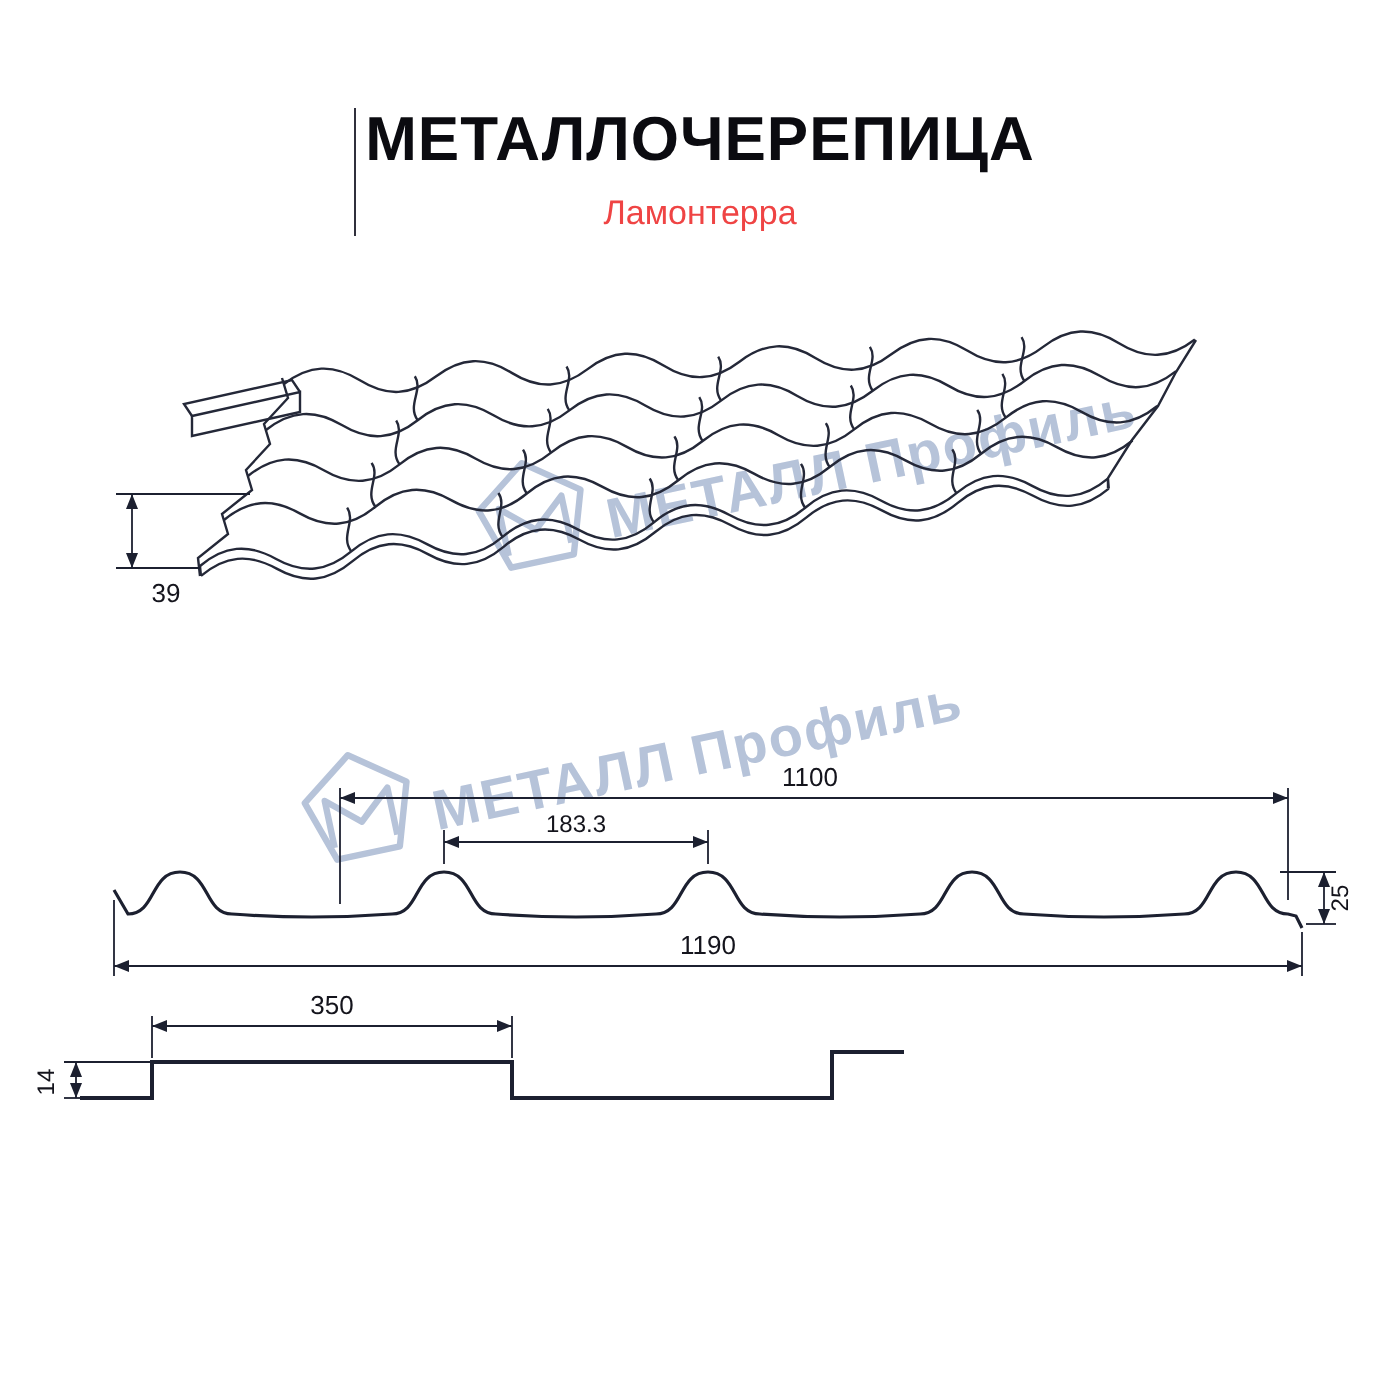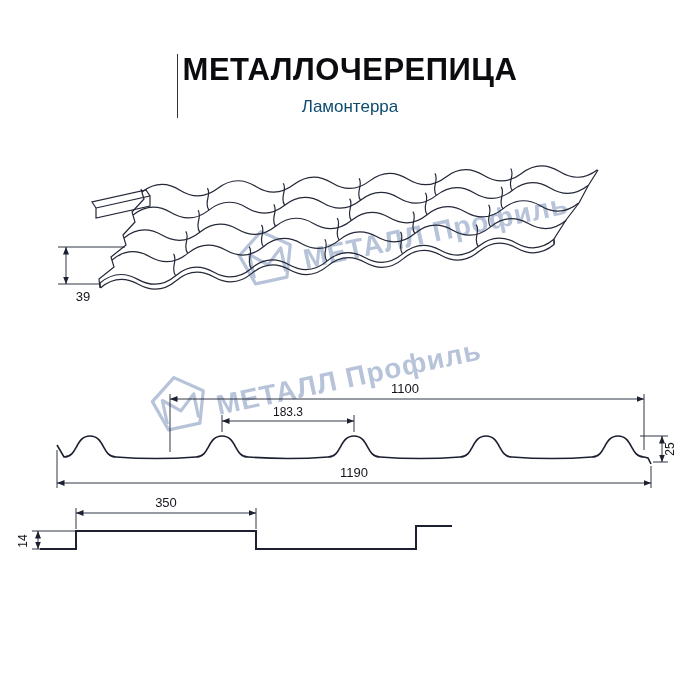--- a/index.html
+++ b/index.html
@@ -2,21 +2,21 @@
 <html><head>
 <meta charset="utf-8">
 <style>
   html,body{margin:0;padding:0;background:#ffffff;}
   body{width:700px;height:700px;position:relative;overflow:hidden;
        font-family:"Liberation Sans", sans-serif;color:#0c0c12;}
   .page{position:absolute;inset:0;background:#ffffff;}
   .title{position:absolute;left:0;top:52px;width:700px;text-align:center;
          font-size:31px;font-weight:700;letter-spacing:.5px;color:#0b0b10;white-space:nowrap;}
   .subtitle{position:absolute;left:0;top:97px;width:700px;text-align:center;
-            font-size:17px;color:#0c4a6e;}
+            font-size:17px;color:#ef4444;}
   .header-line{position:absolute;left:177px;top:54px;width:1px;height:64px;background:#30303c;}
   svg.art{position:absolute;left:0;top:0;}
   .dim-text{font-size:13px;fill:#14141c;}
   .dim-text-sm{font-size:12px;fill:#14141c;}
   .wm-text{font-size:28px;font-weight:700;letter-spacing:1px;fill:#b6c3d9;}
 </style>
 </head>
 <body>
 
 <div class="page">

